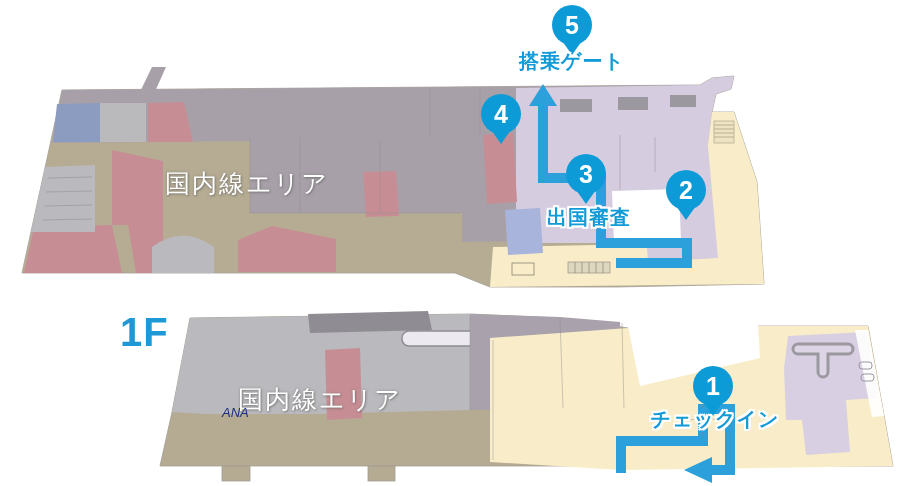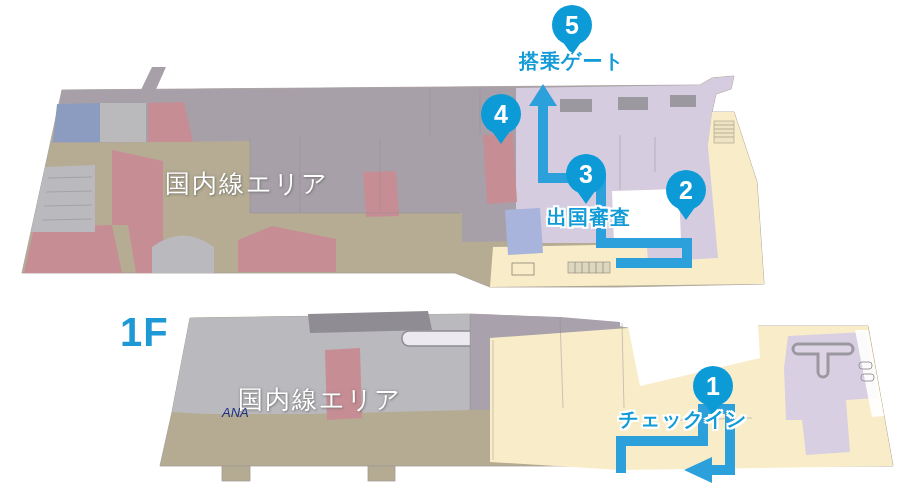--- a/index.html
+++ b/index.html
@@ -152,21 +152,21 @@
     </div>
   <div class="pin" style="left:666px;top:170px;">
       <span class="pin-num">2</span>
     </div>
   <div class="pin" style="left:693px;top:366px;">
       <span class="pin-num">1</span>
     </div>
 
   <div class="step-label center txt" style="left:487px;top:50px;">搭乗ゲート</div>
   <div class="step-label center txt" style="left:504px;top:206px;">出国審査</div>
-  <div class="step-label center txt" style="left:598px;top:408px;">チェックイン</div>
+  <div class="step-label center txt" style="left:630px;top:408px;">チェックイン</div>
 
   <div class="floor-label txt" style="left:120px;top:312px;">1F</div>
 
   <div class="area-label txt" style="left:137px;top:171px;">国内線エリア</div>
   <div class="area-label txt" style="left:210px;top:387px;">国内線エリア</div>
 
   <div class="ana-logo txt" style="left:222px;top:406px;">ANA</div>
 
 </div>
 

